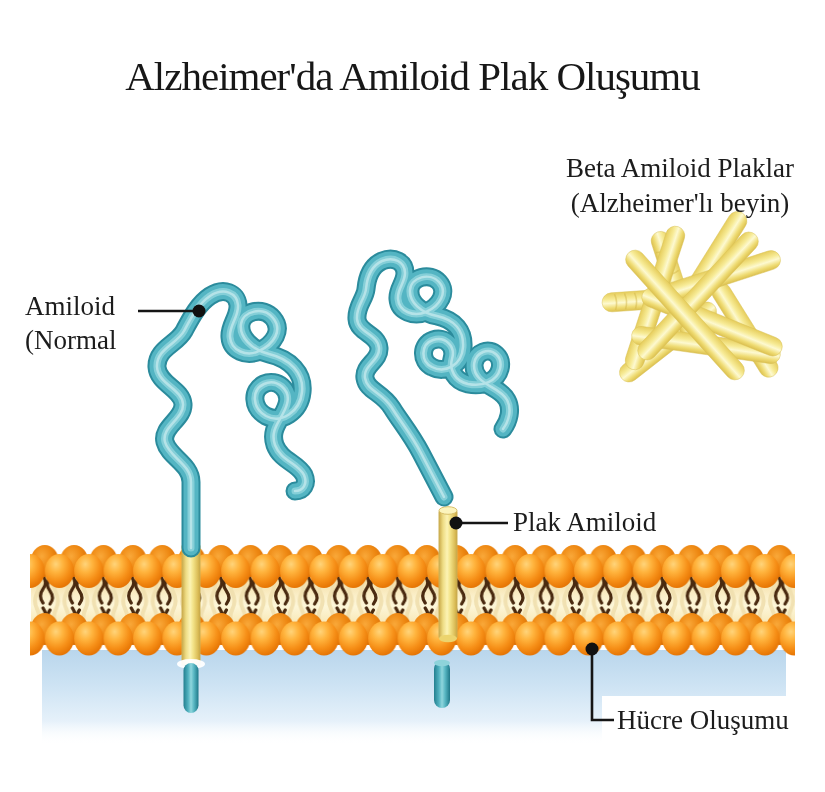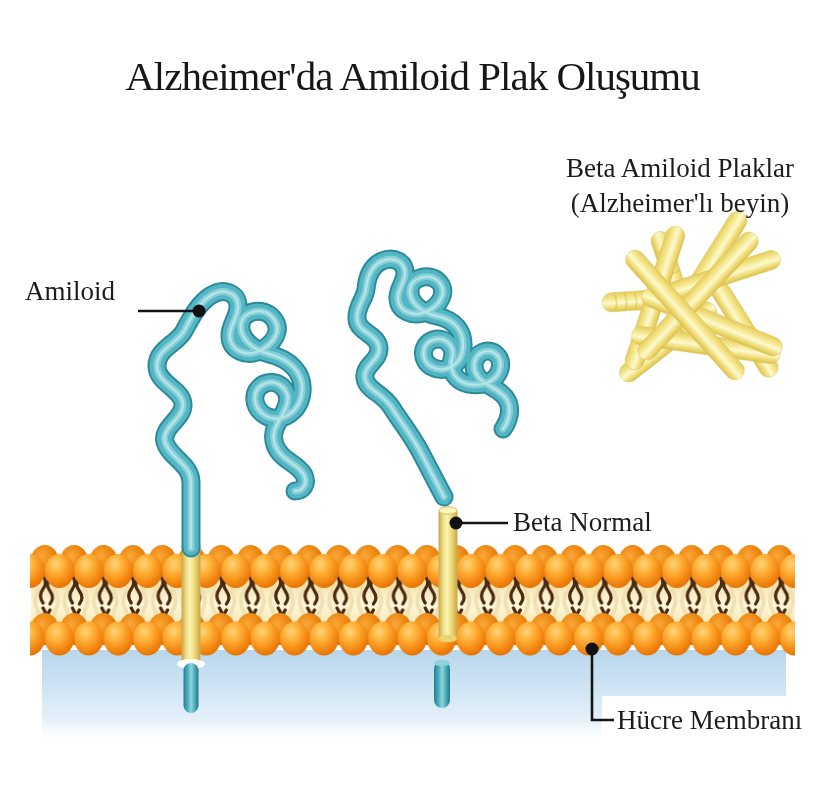--- a/index.html
+++ b/index.html
@@ -7,21 +7,21 @@
     position:relative;width:825px;height:792px;background:#ffffff;
     font-family:Liberation Serif, serif;color:#1c1c1c;overflow:hidden;
   }
   .stage svg{position:absolute;left:0;top:0;}
   .title{
     position:absolute;top:52px;left:0;width:825px;text-align:center;
     font-size:41px;font-weight:500;letter-spacing:-1px;color:#171717;
   }
   .lbl{position:absolute;font-size:27px;color:#1c1c1c;white-space:nowrap;}
   .lbl-plaques{top:151px;left:515px;width:330px;text-align:center;line-height:35px;}
-  .lbl-app{top:274px;left:25px;line-height:34px;}
+  .lbl-app{top:289px;left:25px;line-height:34px;}
   .lbl-beta{top:507px;left:513px;}
   .lbl-membrane{top:705px;left:617px;}
 </style>
 </head>
 <body>
 
 <div class="stage">
 
   <svg width="825" height="792" viewBox="0 0 825 792">
     <defs>
@@ -191,19 +191,20 @@
 
   <div class="title">Alzheimer'da Amiloid Plak Oluşumu</div>
 
   <div class="lbl lbl-plaques">
     <div>Beta Amiloid Plaklar</div>
     <div>(Alzheimer'lı beyin)</div>
   </div>
 
   <div class="lbl lbl-app">
     <div>Amiloid</div>
+    <div>(Normal</div>
   </div>
 
-  <div class="lbl lbl-beta">Beta Normal</div>
-
-  <div class="lbl lbl-membrane">Hücre Membranı</div>
+  <div class="lbl lbl-beta">Plak Amiloid</div>
+
+  <div class="lbl lbl-membrane">Hücre Oluşumu</div>
 
 </div>
 
 </body></html>

